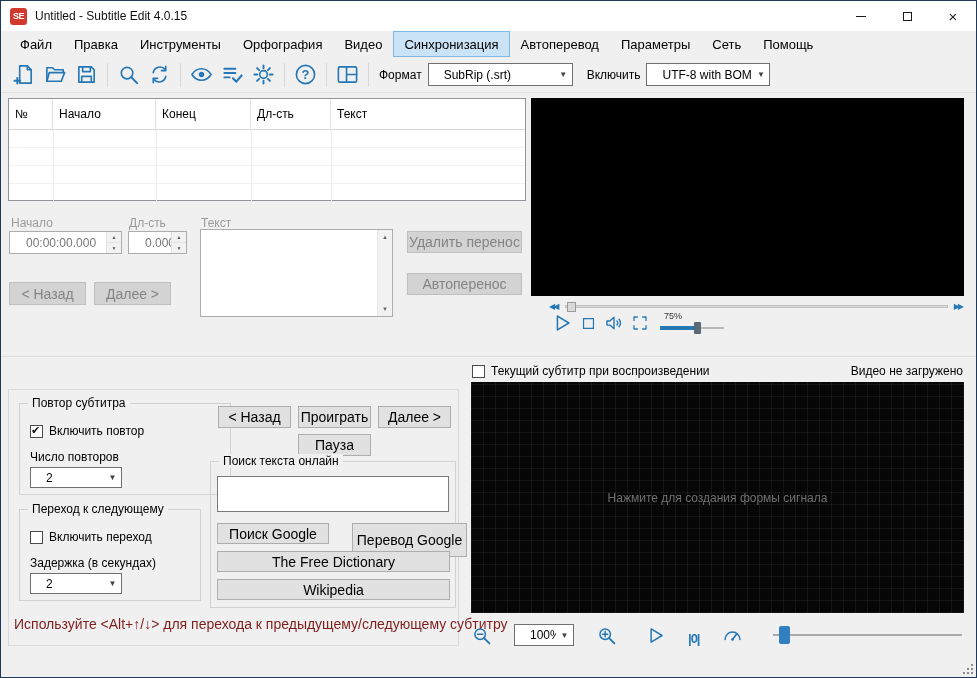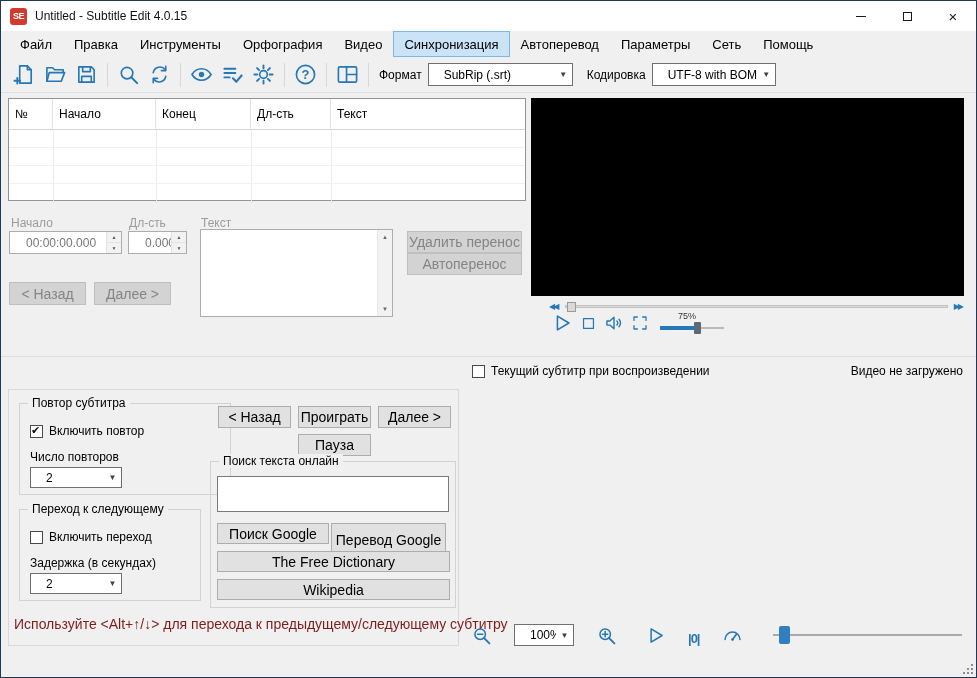--- a/index.html
+++ b/index.html
@@ -43,21 +43,21 @@
   
   .video-screen{position:absolute;left:530px;top:97px;width:433px;height:198px;background:#000}
   .seek-row{position:absolute;left:548px;top:299px;width:415px;height:12px;display:flex;align-items:center;gap:6px;color:#2577b5}
   .seek-skip{font-size:8px;letter-spacing:-2px;padding-right:2px}
   .seek-track{flex:1;height:3px;background:#dcdcdc;border:1px solid #c2c2c2;position:relative}
   .seek-thumb{position:absolute;left:1px;top:-4px;width:9px;height:10px;background:#d9d9d9;border:1px solid #9a9a9a}
   .vid-controls{position:absolute;left:550px;top:311px;display:flex;align-items:center;gap:7px;color:#2577b5}
   .vbtn{display:flex;align-items:center;justify-content:center}
   .vbtn svg{fill:none;stroke:currentColor;stroke-width:1.7;stroke-linecap:round;stroke-linejoin:round}
   .vol-wrap{display:flex;flex-direction:column;margin-left:4px;width:64px}
-  .vol-label{font-size:9px;color:#333;line-height:9px;margin-left:18px}
+  .vol-label{font-size:9px;color:#333;line-height:9px;margin-left:4px}
   .vol-slider{position:relative;height:13px}
   .vol-line{position:absolute;left:0;right:0;top:6px;height:2px;background:#b9b9b9}
   .vol-fill{position:absolute;left:0;top:5px;width:36px;height:4px;background:#2577b5}
   .vol-thumb{position:absolute;left:34px;top:1px;width:7px;height:12px;background:#5d6a75;border-radius:1px}
 
   
   .dim-label{position:absolute;font-size:12px;color:#9b9b9b;white-space:nowrap}
   .spin{position:absolute;background:#fff;border:1px solid #adadad;display:flex}
   .spin-val{flex:1;display:flex;align-items:center;padding-left:16px;color:#767676;font-size:12px;white-space:nowrap;overflow:hidden}
   .spin-ud{width:15px;display:flex;flex-direction:column;border-left:1px solid #e3e3e3}
@@ -203,21 +203,21 @@
           <rect x="2.5" y="4" width="19" height="16" rx="1.5"></rect>
           <path d="M11 4v16M11 12h10.5"></path>
         </svg>
     </div>
     <div class="tool-sep"></div>
     <span class="tool-label">Формат</span>
     <div class="combo" style="width:145px">
       <span class="combo-text">SubRip (.srt)</span>
       <span class="combo-arrow">▼</span>
     </div>
-    <span class="tool-label" style="margin-left:14px">Кодировка</span>
+    <span class="tool-label" style="margin-left:14px">Включить</span>
     <div class="combo" style="width:124px">
       <span class="combo-text">UTF-8 with BOM</span>
       <span class="combo-arrow">▼</span>
     </div>
   </div>
 
   <div class="subtitle-table">
     <div class="st-header">
       <div class="st-h c0">№</div>
       <div class="st-h c1">Начало</div>
@@ -290,21 +290,21 @@
   <div class="dim-label" style="left:200px;top:215px">Текст</div>
   <div class="textbox" style="left:199px;top:228px;width:193px;height:88px">
     <div class="tb-scroll">
       <div>▲</div>
       <div>▼</div>
     </div>
   </div>
   <div class="btn disabled" style="left:8px;top:281px;width:77px;height:23px">&lt; Назад</div>
   <div class="btn disabled" style="left:93px;top:281px;width:77px;height:23px">Далее &gt;</div>
   <div class="btn disabled" style="left:406px;top:230px;width:115px;height:22px">Удалить перенос</div>
-  <div class="btn disabled" style="left:406px;top:252px;width:115px;height:22px">Автоперенос</div>
+  <div class="btn disabled" style="left:406px;top:272px;width:115px;height:22px">Автоперенос</div>
 
   <div class="hline" style="top:355px"></div>
 
   <div class="tabpanel">
 
     <div class="group" style="left:10px;top:13px;width:212px;height:92px">
       <div class="group-title">Повтор субтитра</div>
       <div class="checkrow" style="left:10px;top:20px">
         <span class="cbox checked"></span>
         <span>Включить повтор</span>
@@ -331,34 +331,37 @@
 
     <div class="btn" style="left:209px;top:16px;width:73px;height:22px">&lt; Назад</div>
     <div class="btn" style="left:289px;top:16px;width:73px;height:22px">Проиграть</div>
     <div class="btn" style="left:369px;top:16px;width:73px;height:22px">Далее &gt;</div>
     <div class="btn" style="left:289px;top:44px;width:73px;height:22px">Пауза</div>
 
     <div class="group" style="left:201px;top:71px;width:246px;height:147px">
       <div class="group-title">Поиск текста онлайн</div>
       <input type="text" class="search-input" style="left: 6px; top: 14px; width: 232px; height: 36px;" value="">
       <div class="btn" style="left:6px;top:61px;width:112px;height:21px">Поиск Google</div>
-      <div class="btn" style="left:120px;top:61px;width:115px;height:34px">Перевод Google</div>
+      <div class="btn" style="left:141px;top:61px;width:115px;height:34px">Перевод Google</div>
       <div class="btn" style="left:6px;top:89px;width:233px;height:21px">The Free Dictionary</div>
       <div class="btn" style="left:6px;top:117px;width:233px;height:21px">Wikipedia</div>
     </div>
 
     <div class="hint-text" style="left:5px;top:226px">Используйте &lt;Alt+↑/↓&gt; для перехода к предыдущему/следующему субтитру</div>
   </div>
 
   <div class="checkrow" style="left:471px;top:363px">
     <span class="cbox"></span>
     <span>Текущий субтитр при воспроизведении</span>
   </div>
   <div class="wave-status" style="right:13px">Видео не загружено</div>
 
+  <div class="waveform">
+    <span class="wave-hint">Нажмите для создания формы сигнала</span>
+  </div>
 
   <div class="wave-controls">
     <div class="wbtn">
       <svg viewBox="0 0 24 24">
           <circle cx="10.5" cy="10.5" r="6"></circle>
           <path d="M15 15l6 6" stroke-width="2.2"></path>
           <path d="M7.5 10.5h6"></path>
         </svg>
     </div>
     <div class="combo" style="width:60px;height:22px">

